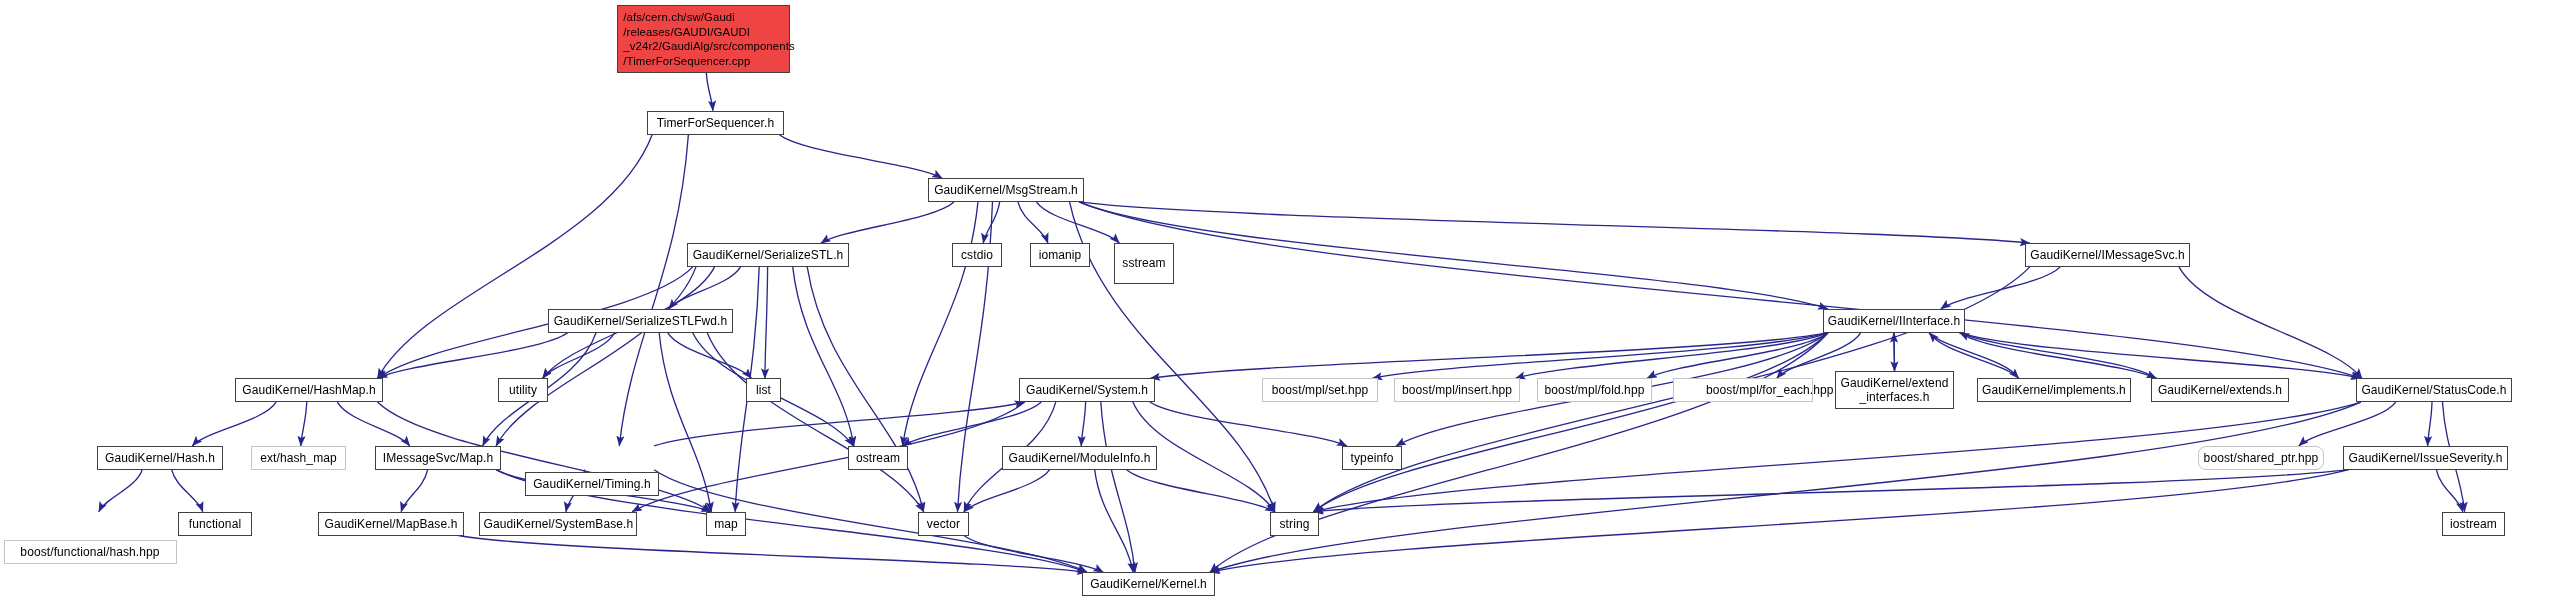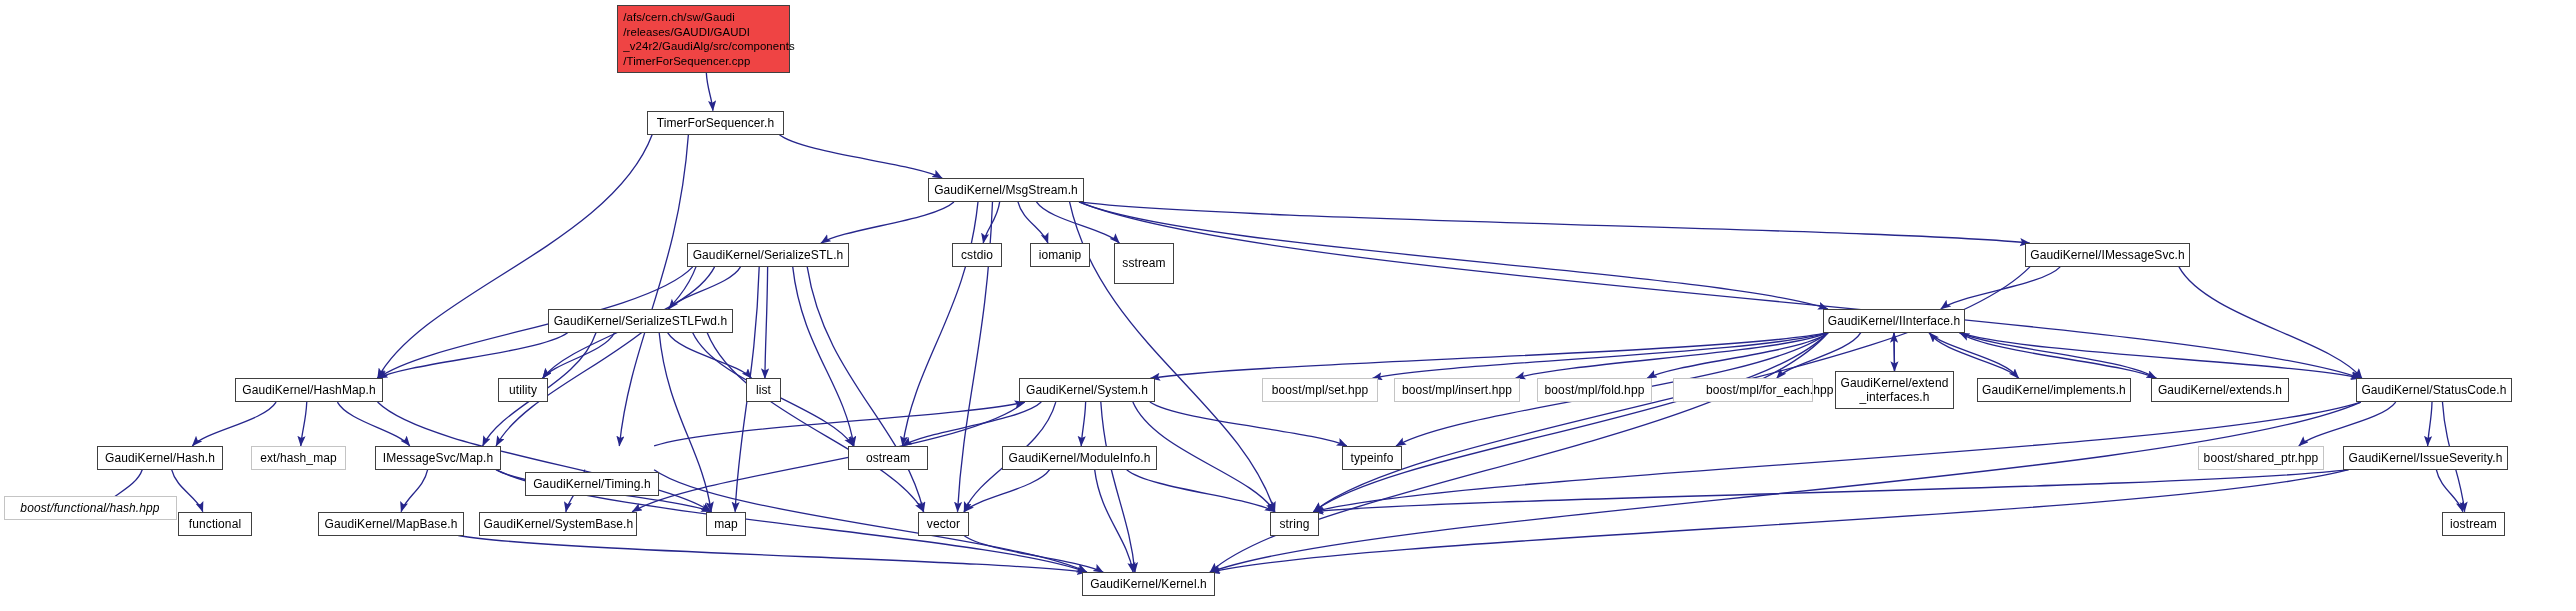--- a/index.html
+++ b/index.html
@@ -176,26 +176,26 @@
     <div class="node faint" style="left: 1673px; top: 378px; width: 140px; height: 24px; padding-left: 32px;"><span class="node-label">boost/mpl/for_each.hpp</span></div>
     <div class="node strong" style="left: 1835px; top: 371px; width: 119px; height: 38px;"><span class="node-label">GaudiKernel/extend
 _interfaces.h</span></div>
     <div class="node strong" style="left: 1977px; top: 378px; width: 154px; height: 24px;"><span class="node-label">GaudiKernel/implements.h</span></div>
     <div class="node strong" style="left: 2151px; top: 378px; width: 138px; height: 24px;"><span class="node-label">GaudiKernel/extends.h</span></div>
     <div class="node strong" style="left: 2356px; top: 378px; width: 156px; height: 24px;"><span class="node-label">GaudiKernel/StatusCode.h</span></div>
     <div class="node strong" style="left: 97px; top: 446px; width: 126px; height: 24px;"><span class="node-label">GaudiKernel/Hash.h</span></div>
     <div class="node faint" style="left: 251px; top: 446px; width: 95px; height: 24px;"><span class="node-label">ext/hash_map</span></div>
     <div class="node strong" style="left: 375px; top: 446px; width: 126px; height: 24px;"><span class="node-label">IMessageSvc/Map.h</span></div>
     <div class="node strong" style="left: 525px; top: 472px; width: 134px; height: 24px;"><span class="node-label">GaudiKernel/Timing.h</span></div>
-    <div class="node strong" style="left: 848px; top: 446px; width: 80px; height: 24px;"><span class="node-label">ostream</span></div>
+    <div class="node strong" style="left: 848px; top: 446px; width: 60px; height: 24px;"><span class="node-label">ostream</span></div>
     <div class="node strong" style="left: 1002px; top: 446px; width: 155px; height: 24px;"><span class="node-label">GaudiKernel/ModuleInfo.h</span></div>
     <div class="node strong" style="left: 1342px; top: 446px; width: 60px; height: 24px;"><span class="node-label">typeinfo</span></div>
-    <div class="node faint" style="left: 2198px; top: 446px; width: 126px; height: 24px;"><span class="node-label">boost/shared_ptr.hpp</span></div>
+    <div class="node faint" style="left: 2198px; top: 446px; width: 126px; height: 24px; border-radius: 8px;"><span class="node-label">boost/shared_ptr.hpp</span></div>
     <div class="node strong" style="left: 2343px; top: 446px; width: 165px; height: 24px;"><span class="node-label">GaudiKernel/IssueSeverity.h</span></div>
-    <div class="node faint" style="left: 3.5px; top: 496px; width: 173px; height: 24px; font-style: italic;"><span class="node-label">boost/functional/hash.hpp</span></div>
+    <div class="node faint" style="left: 3.5px; top: 540px; width: 173px; height: 24px;"><span class="node-label">boost/functional/hash.hpp</span></div>
     <div class="node strong" style="left: 178px; top: 512px; width: 74px; height: 24px;"><span class="node-label">functional</span></div>
     <div class="node strong" style="left: 318px; top: 512px; width: 146px; height: 24px;"><span class="node-label">GaudiKernel/MapBase.h</span></div>
     <div class="node strong" style="left: 479px; top: 512px; width: 158px; height: 24px;"><span class="node-label">GaudiKernel/SystemBase.h</span></div>
     <div class="node strong" style="left: 706px; top: 512px; width: 40px; height: 24px;"><span class="node-label">map</span></div>
     <div class="node strong" style="left: 918px; top: 512px; width: 51px; height: 24px;"><span class="node-label">vector</span></div>
     <div class="node strong" style="left: 1270px; top: 512px; width: 49px; height: 24px;"><span class="node-label">string</span></div>
     <div class="node strong" style="left: 2442px; top: 512px; width: 63px; height: 24px;"><span class="node-label">iostream</span></div>
     <div class="node strong" style="left: 1082px; top: 572px; width: 133px; height: 24px;"><span class="node-label">GaudiKernel/Kernel.h</span></div>
   </div>
 

